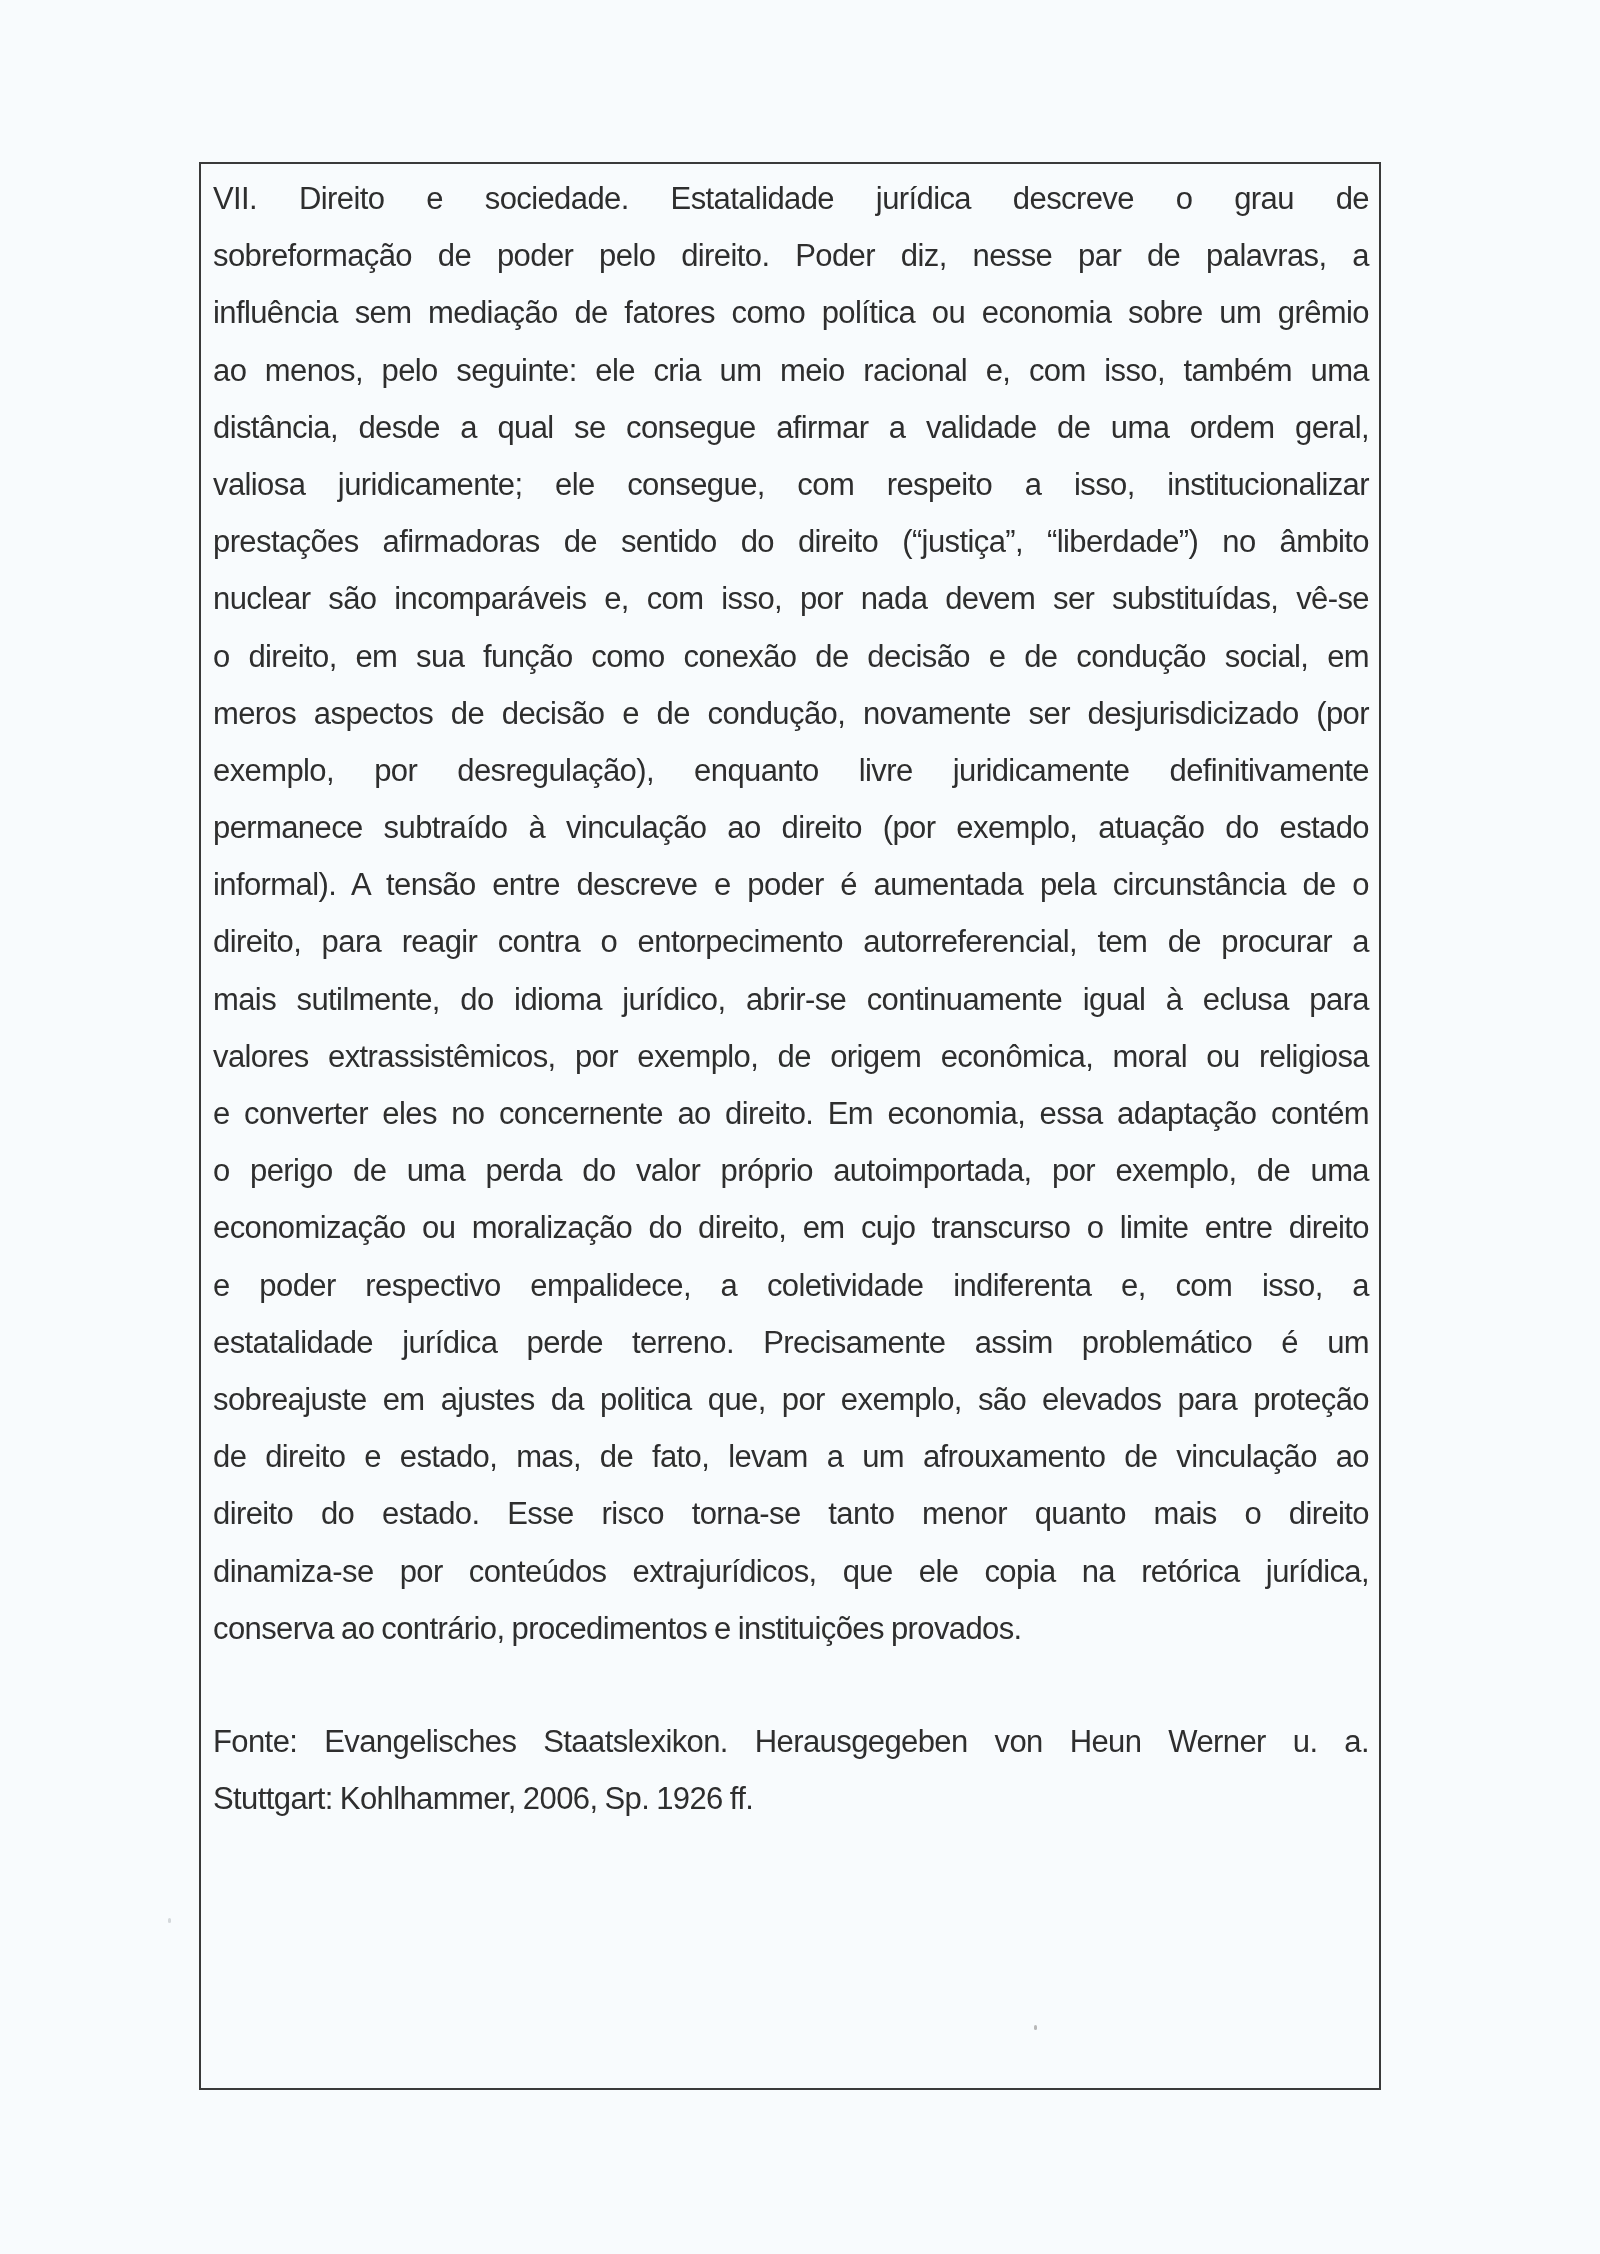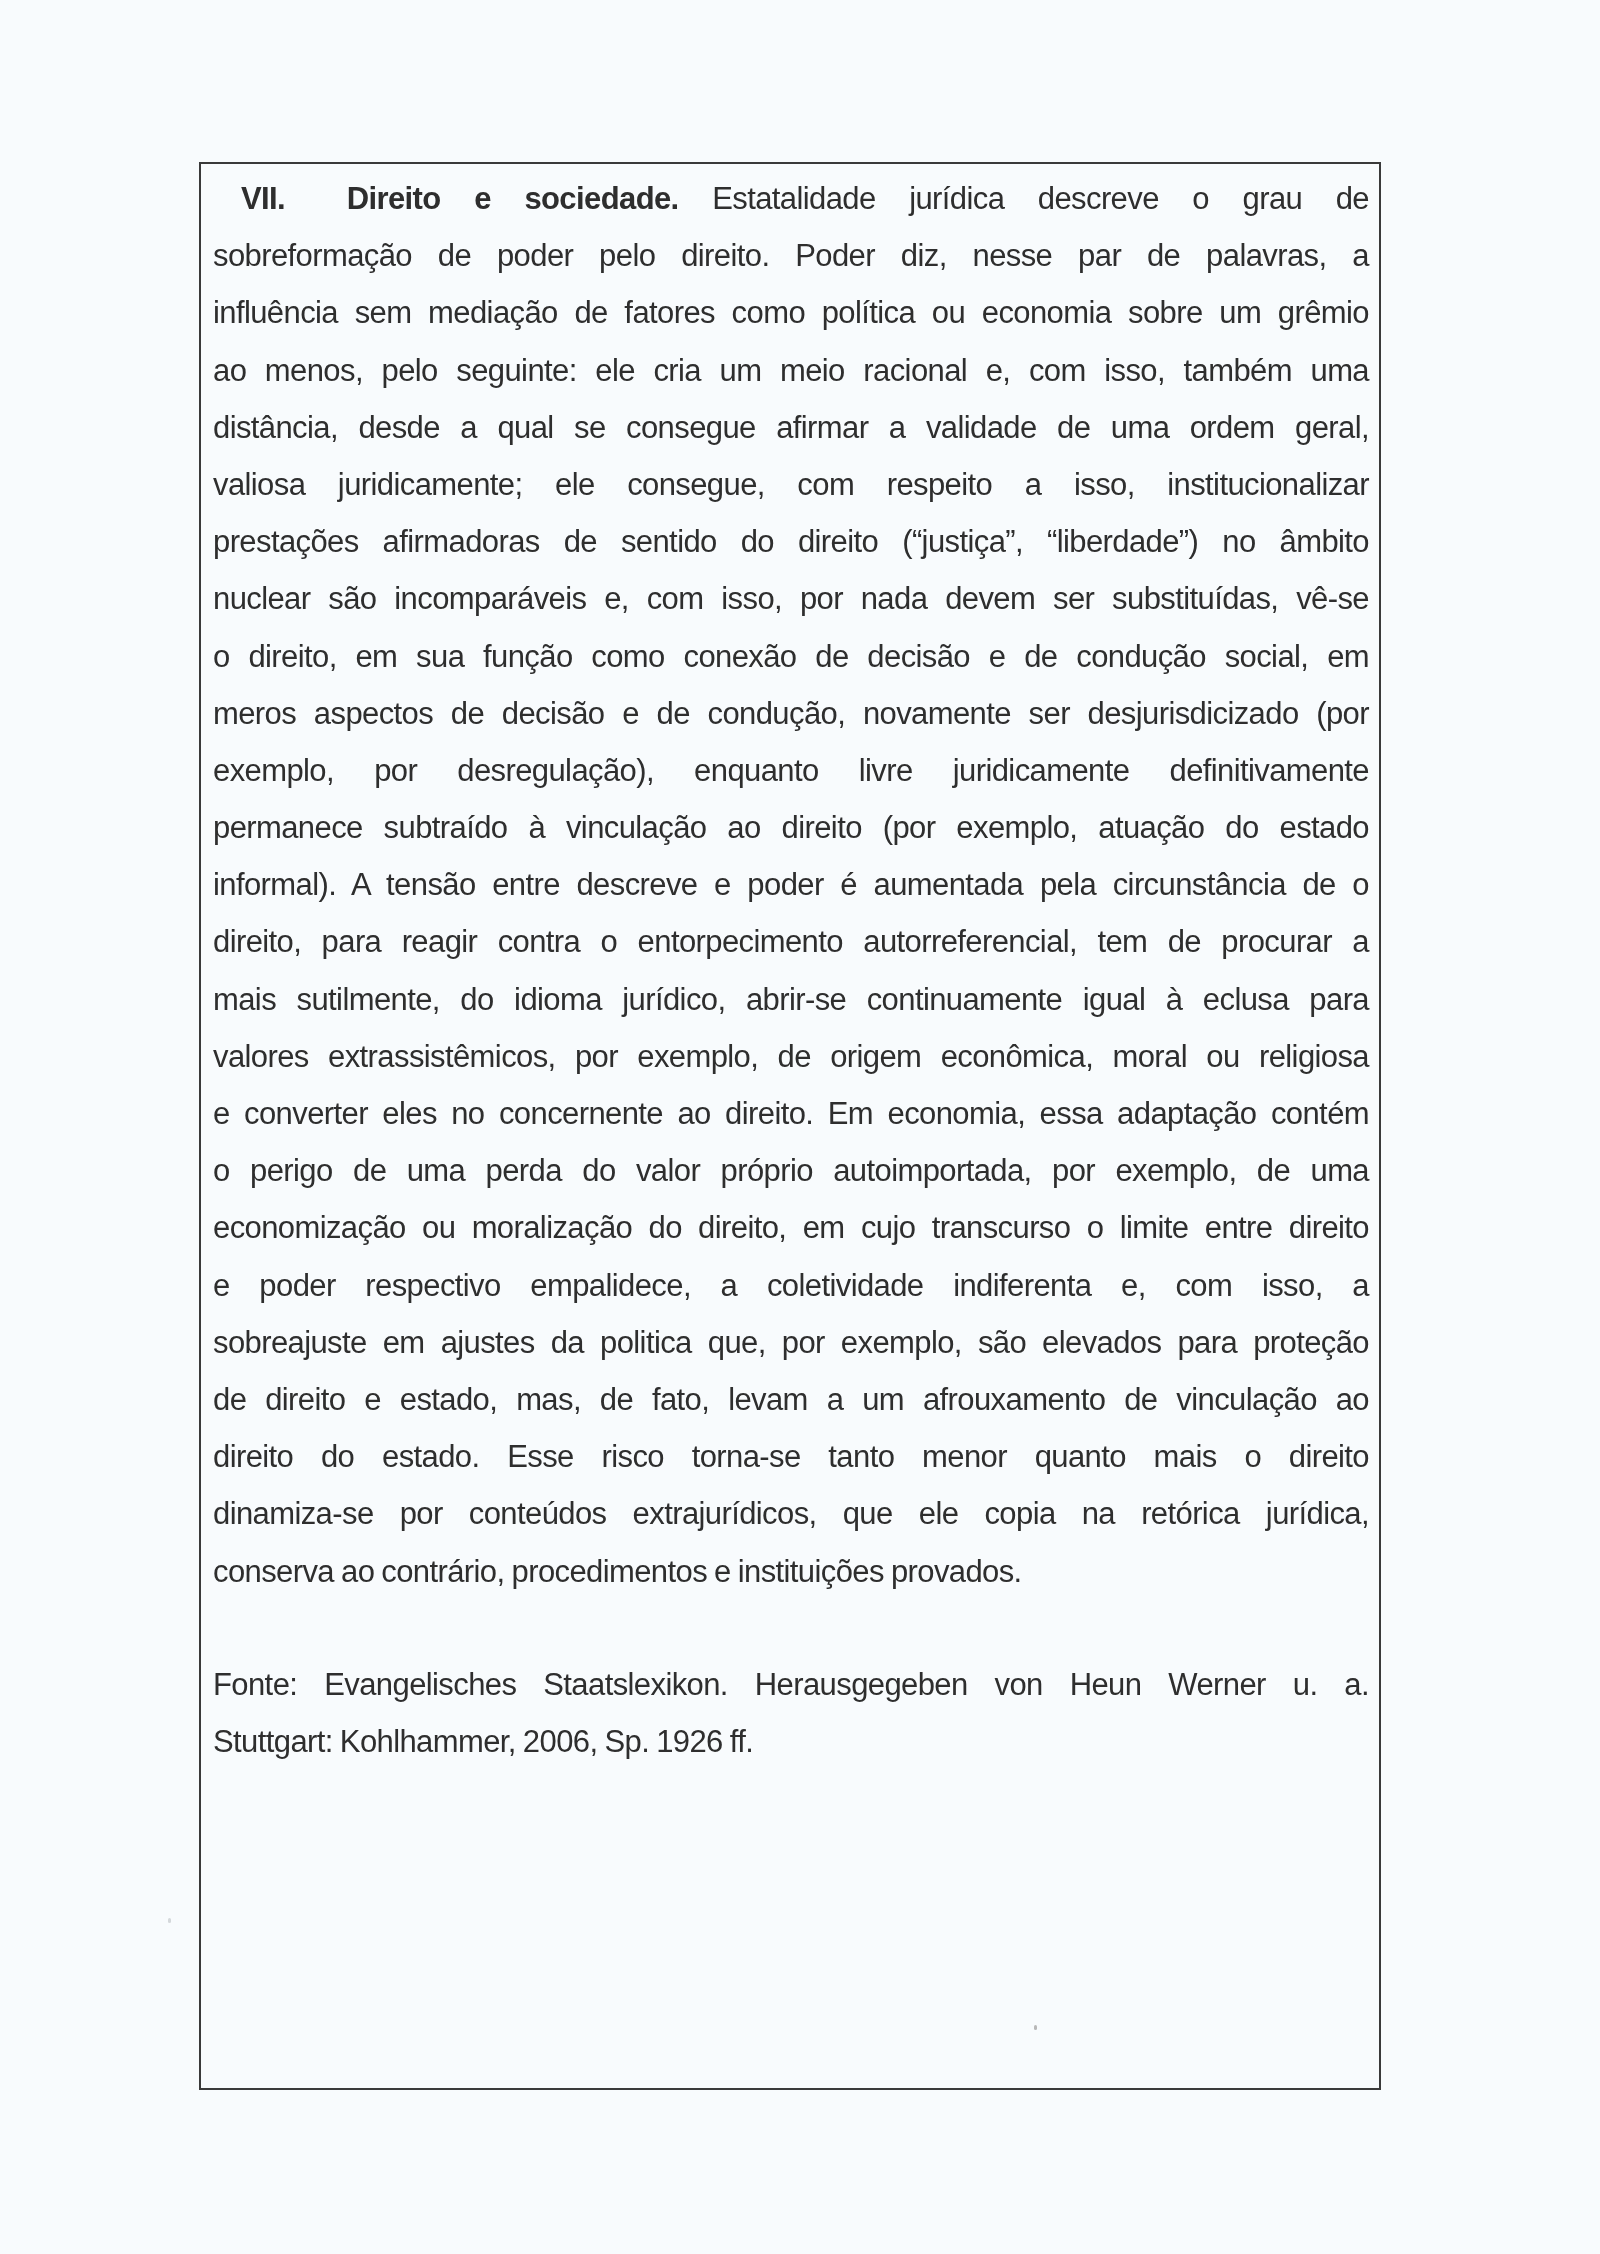--- a/index.html
+++ b/index.html
@@ -28,21 +28,21 @@
     line-height: 57.2px;
     font-size: 31px;
     white-space: nowrap;
     text-align: justify;
     text-align-last: justify;
     letter-spacing: -0.6px;
     word-spacing: -1px;
     overflow: visible;
   }
   .line.last { text-align-last: left; }
-  .bold { font-weight: bold; margin-left: 28px; }
+  .bold { font-weight: normal; }
   .gap { height: 56px; }
   .scan-mark {
     position: absolute; width: 3px; height: 5px;
     background: #b8b8b8; border-radius: 2px;
   }
 </style>
 </head>
 <body>
 
 <div class="box">
@@ -60,20 +60,21 @@
     <div class="line">exemplo, por desregulação), enquanto livre juridicamente definitivamente</div>
     <div class="line">permanece subtraído à vinculação ao direito (por exemplo, atuação do estado</div>
     <div class="line">informal). A tensão entre descreve e poder é aumentada pela circunstância de o</div>
     <div class="line">direito, para reagir contra o entorpecimento autorreferencial, tem de procurar a</div>
     <div class="line">mais sutilmente, do idioma jurídico, abrir-se continuamente igual à eclusa para</div>
     <div class="line">valores extrassistêmicos, por exemplo, de origem econômica, moral ou religiosa</div>
     <div class="line">e converter eles no concernente ao direito. Em economia, essa adaptação contém</div>
     <div class="line">o perigo de uma perda do valor próprio autoimportada, por exemplo, de uma</div>
     <div class="line">economização ou moralização do direito, em cujo transcurso o limite entre direito</div>
     <div class="line">e poder respectivo empalidece, a coletividade indiferenta e, com isso, a</div>
+    <div class="line">estatalidade jurídica perde terreno. Precisamente assim problemático é um</div>
     <div class="line">sobreajuste em ajustes da politica que, por exemplo, são elevados para proteção</div>
     <div class="line">de direito e estado, mas, de fato, levam a um afrouxamento de vinculação ao</div>
     <div class="line">direito do estado. Esse risco torna-se tanto menor quanto mais o direito</div>
     <div class="line">dinamiza-se por conteúdos extrajurídicos, que ele copia na retórica jurídica,</div>
     <div class="line last">conserva ao contrário, procedimentos e instituições provados.</div>
     <div class="gap"></div>
     <div class="line">Fonte: Evangelisches Staatslexikon. Herausgegeben von Heun Werner u. a.</div>
     <div class="line last">Stuttgart: Kohlhammer, 2006, Sp. 1926 ff.</div>
   </div>
 </div>

